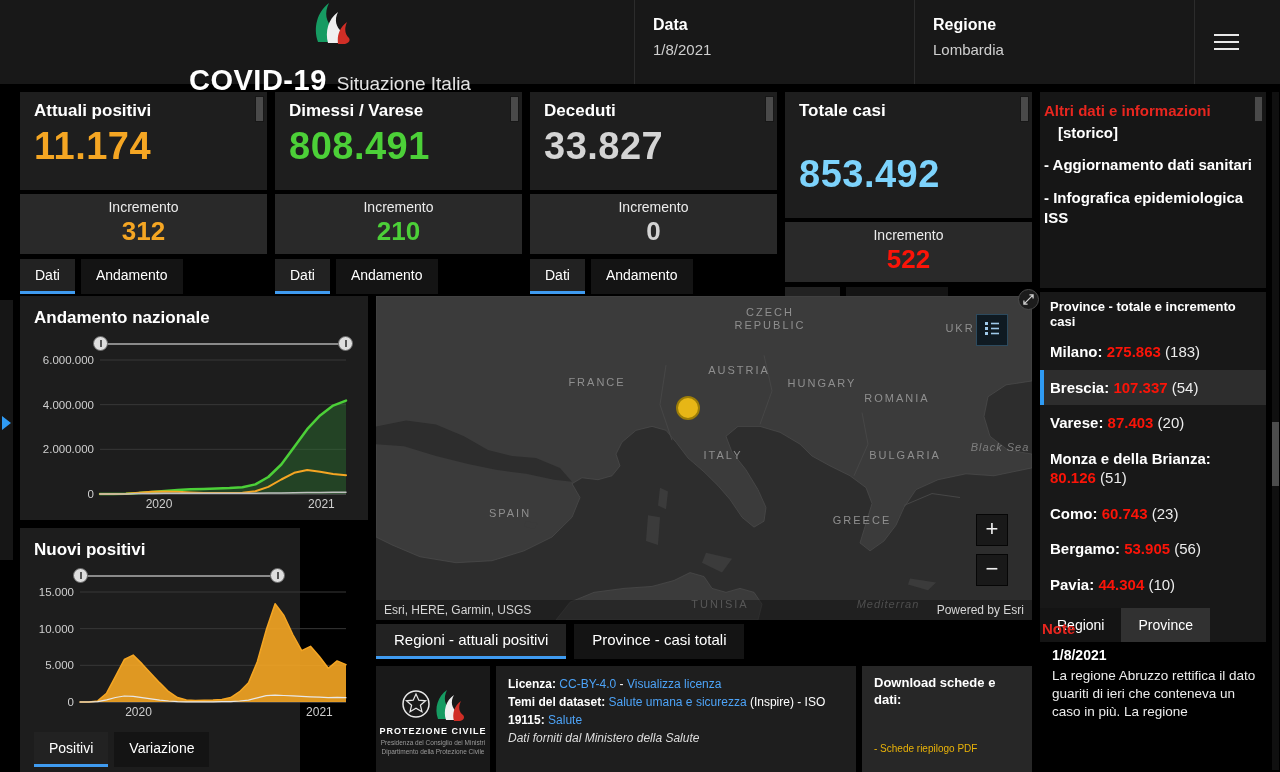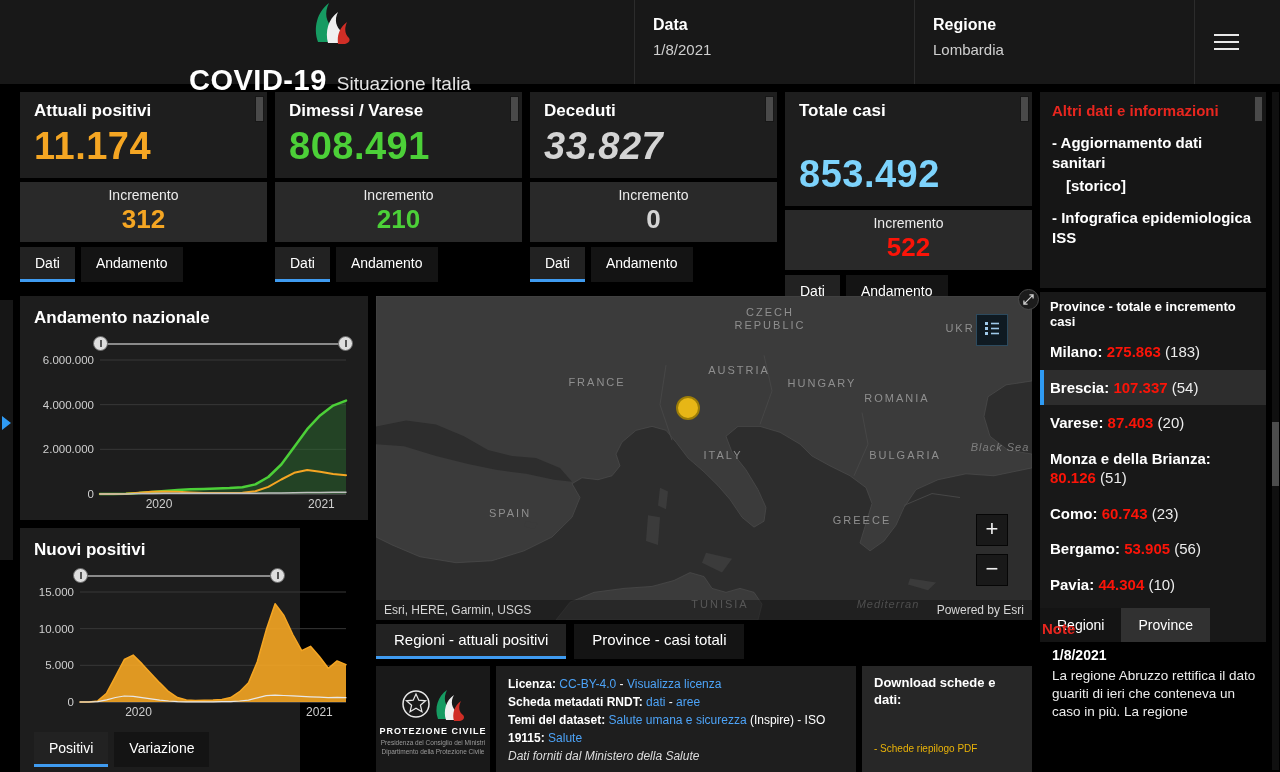--- a/index.html
+++ b/index.html
@@ -14,21 +14,21 @@
   .app-subtitle{font-size:19px;color:#e3e3e3;font-weight:400;}
   .hdr-block{width:280px;border-left:1px solid #2c2c2c;padding:16px 0 0 18px;box-sizing:border-box;}
   .hdr-label{font-size:16px;font-weight:bold;}
   .hdr-value{font-size:15px;color:#cfcfcf;margin-top:7px;}
   .menu-btn{width:62px;display:flex;flex-direction:column;justify-content:center;align-items:center;gap:5px;cursor:pointer;border-left:1px solid #2c2c2c;}
   .menu-btn span{display:block;width:25px;height:2px;background:#e8e8e8;}
 
   
   .cards-row{position:absolute;left:20px;top:92px;width:1012px;display:grid;grid-template-columns:repeat(4,1fr);gap:8px;}
   .card{display:flex;flex-direction:column;}
-  .card-top{background:#1e1e1e;padding:9px 14px 10px;position:relative;}
+  .card-top{background:#1e1e1e;padding:9px 14px 22px;position:relative;}
   .card-title{font-size:17px;font-weight:bold;margin:0 0 4px;}
   .card-value{font-size:38px;font-weight:bold;line-height:1.12;letter-spacing:.5px;}
   .card-inc{background:#292929;margin-top:4px;text-align:center;padding:5px 0 7px;}
   .inc-label{font-size:14px;color:#ececec;}
   .inc-value{font-size:26px;font-weight:bold;margin-top:1px;}
   .card-tabs{display:flex;gap:6px;margin-top:5px;}
   .tab{background:#141414;color:#fff;padding:8px 15px;font-size:14px;border-bottom:3px solid transparent;cursor:pointer;}
   .tab.active{background:#222;border-bottom-color:#3f9bf0;}
   .mini-sb{position:absolute;top:4px;right:3px;width:7px;height:24px;background:#4a4a4a;border:1px solid #171717;}
 
@@ -72,21 +72,21 @@
   .f-org-sub{font-size:6.5px;color:#9a9a9a;line-height:1.4;text-align:center;margin-top:2px;}
   .f-lic{flex:1;background:#1e1e1e;padding:9px 12px;box-sizing:border-box;font-size:12px;line-height:1.5;}
   .f-lic .b{font-weight:bold;}
   .f-lic .link{color:#4da3f7;cursor:pointer;}
   .f-lic .i{font-style:italic;color:#ddd;}
   .f-dl{width:170px;background:#272727;padding:9px 12px;box-sizing:border-box;}
   .f-dl-title{font-size:13px;font-weight:bold;margin-bottom:5px;line-height:1.3;}
   .dl-link{color:#eab308;font-size:10px;line-height:1.55;cursor:pointer;margin-top:32px;}
 
   
-  .info-box{position:absolute;left:1040px;top:92px;width:226px;height:196px;background:#161616;padding:10px 12px;box-sizing:border-box;}
+  .info-box{position:absolute;left:1040px;top:92px;width:226px;height:196px;background:#161616;padding:10px 4px;box-sizing:border-box;}
   .info-title{color:#e8261f;font-size:15px;font-weight:bold;margin-bottom:14px;}
   .info-link{font-size:15px;font-weight:bold;line-height:1.35;margin-bottom:12px;cursor:pointer;}
   .info-link.indent{padding-left:14px;margin-top:-10px;}
   .prov-panel{position:absolute;left:1040px;top:292px;width:226px;background:#181818;padding-top:7px;}
   .prov-title{font-size:13px;font-weight:bold;padding:0 10px;margin-bottom:5px;}
   .prov-row{padding:8px 10px;font-size:15px;line-height:1.3;cursor:pointer;}
   .prov-row.selected{background:#2d2d2d;border-left:4px solid #2f9bf4;padding-left:6px;}
   .prov-name{font-weight:bold;color:#fff;}
   .prov-total{color:#fb1408;font-weight:bold;}
   .prov-inc{color:#ececec;}
@@ -163,21 +163,21 @@
       </div>
       <div class="card-tabs">
           <div class="tab active">Dati</div>
           <div class="tab">Andamento</div>
         </div>
     </div>
 
     <div class="card">
       <div class="card-top">
         <div class="card-title">Deceduti</div>
-        <div class="card-value" style="color: rgb(212, 212, 212); font-style: italic;">33.827</div>
+        <div class="card-value" style="color: rgb(212, 212, 212);">33.827</div>
         <div class="mini-sb"></div>
       </div>
       <div class="card-inc">
         <div class="inc-label">Incremento</div>
         <div class="inc-value" style="color: rgb(212, 212, 212);">0</div>
       </div>
       <div class="card-tabs">
           <div class="tab active">Dati</div>
           <div class="tab">Andamento</div>
         </div>
@@ -328,40 +328,39 @@
         <path d="M54 35 C52 28 54 20 61 15 C58 21 59 26 63 29 C65 31 64 34 60 35 Z" fill="#d02e26"></path>
       </svg>
       <div class="f-org-name">PROTEZIONE CIVILE</div>
       <div class="f-org-sub">
         <div>Presidenza del Consiglio dei Ministri</div>
         <div>Dipartimento della Protezione Civile</div>
       </div>
     </div>
     <div class="f-lic">
         <div class="lic-line"><span class="b ">Licenza: </span><span class="link ">CC-BY-4.0</span><span> - </span><span class="link ">Visualizza licenza</span></div>
-        <div class="lic-line"><span class="b ">Scheda metadati RNDT: </span><span class="link ">dati</span><span> - </span><span class="link ">aree</span></div>
         <div class="lic-line"><span class="b ">Temi del dataset: </span><span class="link ">Salute umana e sicurezza</span><span> (Inspire) - ISO</span></div>
         <div class="lic-line"><span class="b ">19115: </span><span class="link ">Salute</span></div>
         <div class="lic-line"><span class="i">Dati forniti dal Ministero della Salute</span></div>
       </div>
     <div class="f-dl">
       <div class="f-dl-title">Download schede e dati:</div>
       <div>
           <div class="dl-link">- Schede riepilogo PDF</div>
           <div class="dl-link">- Dati CSV / JSON</div>
           <div class="dl-link">- Shape aree</div>
         </div>
     </div>
   </div>
 
   <div class="info-box">
     <div class="info-title">Altri dati e informazioni</div>
     <div>
+        <div class="info-link indent">[storico]</div>
         <div class="info-link">- Aggiornamento dati sanitari</div>
-        <div class="info-link indent">[storico]</div>
         <div class="info-link">- Infografica epidemiologica ISS</div>
       </div>
     <div class="mini-sb"></div>
   </div>
 
   <div class="prov-panel">
     <div class="prov-title">Province - totale e incremento casi</div>
     <div>
         <div class="prov-row"><span class="prov-name">Milano: </span><span class="prov-total">275.863 </span><span class="prov-inc">(183)</span></div>
         <div class="prov-row selected"><span class="prov-name">Brescia: </span><span class="prov-total">107.337 </span><span class="prov-inc">(54)</span></div>

